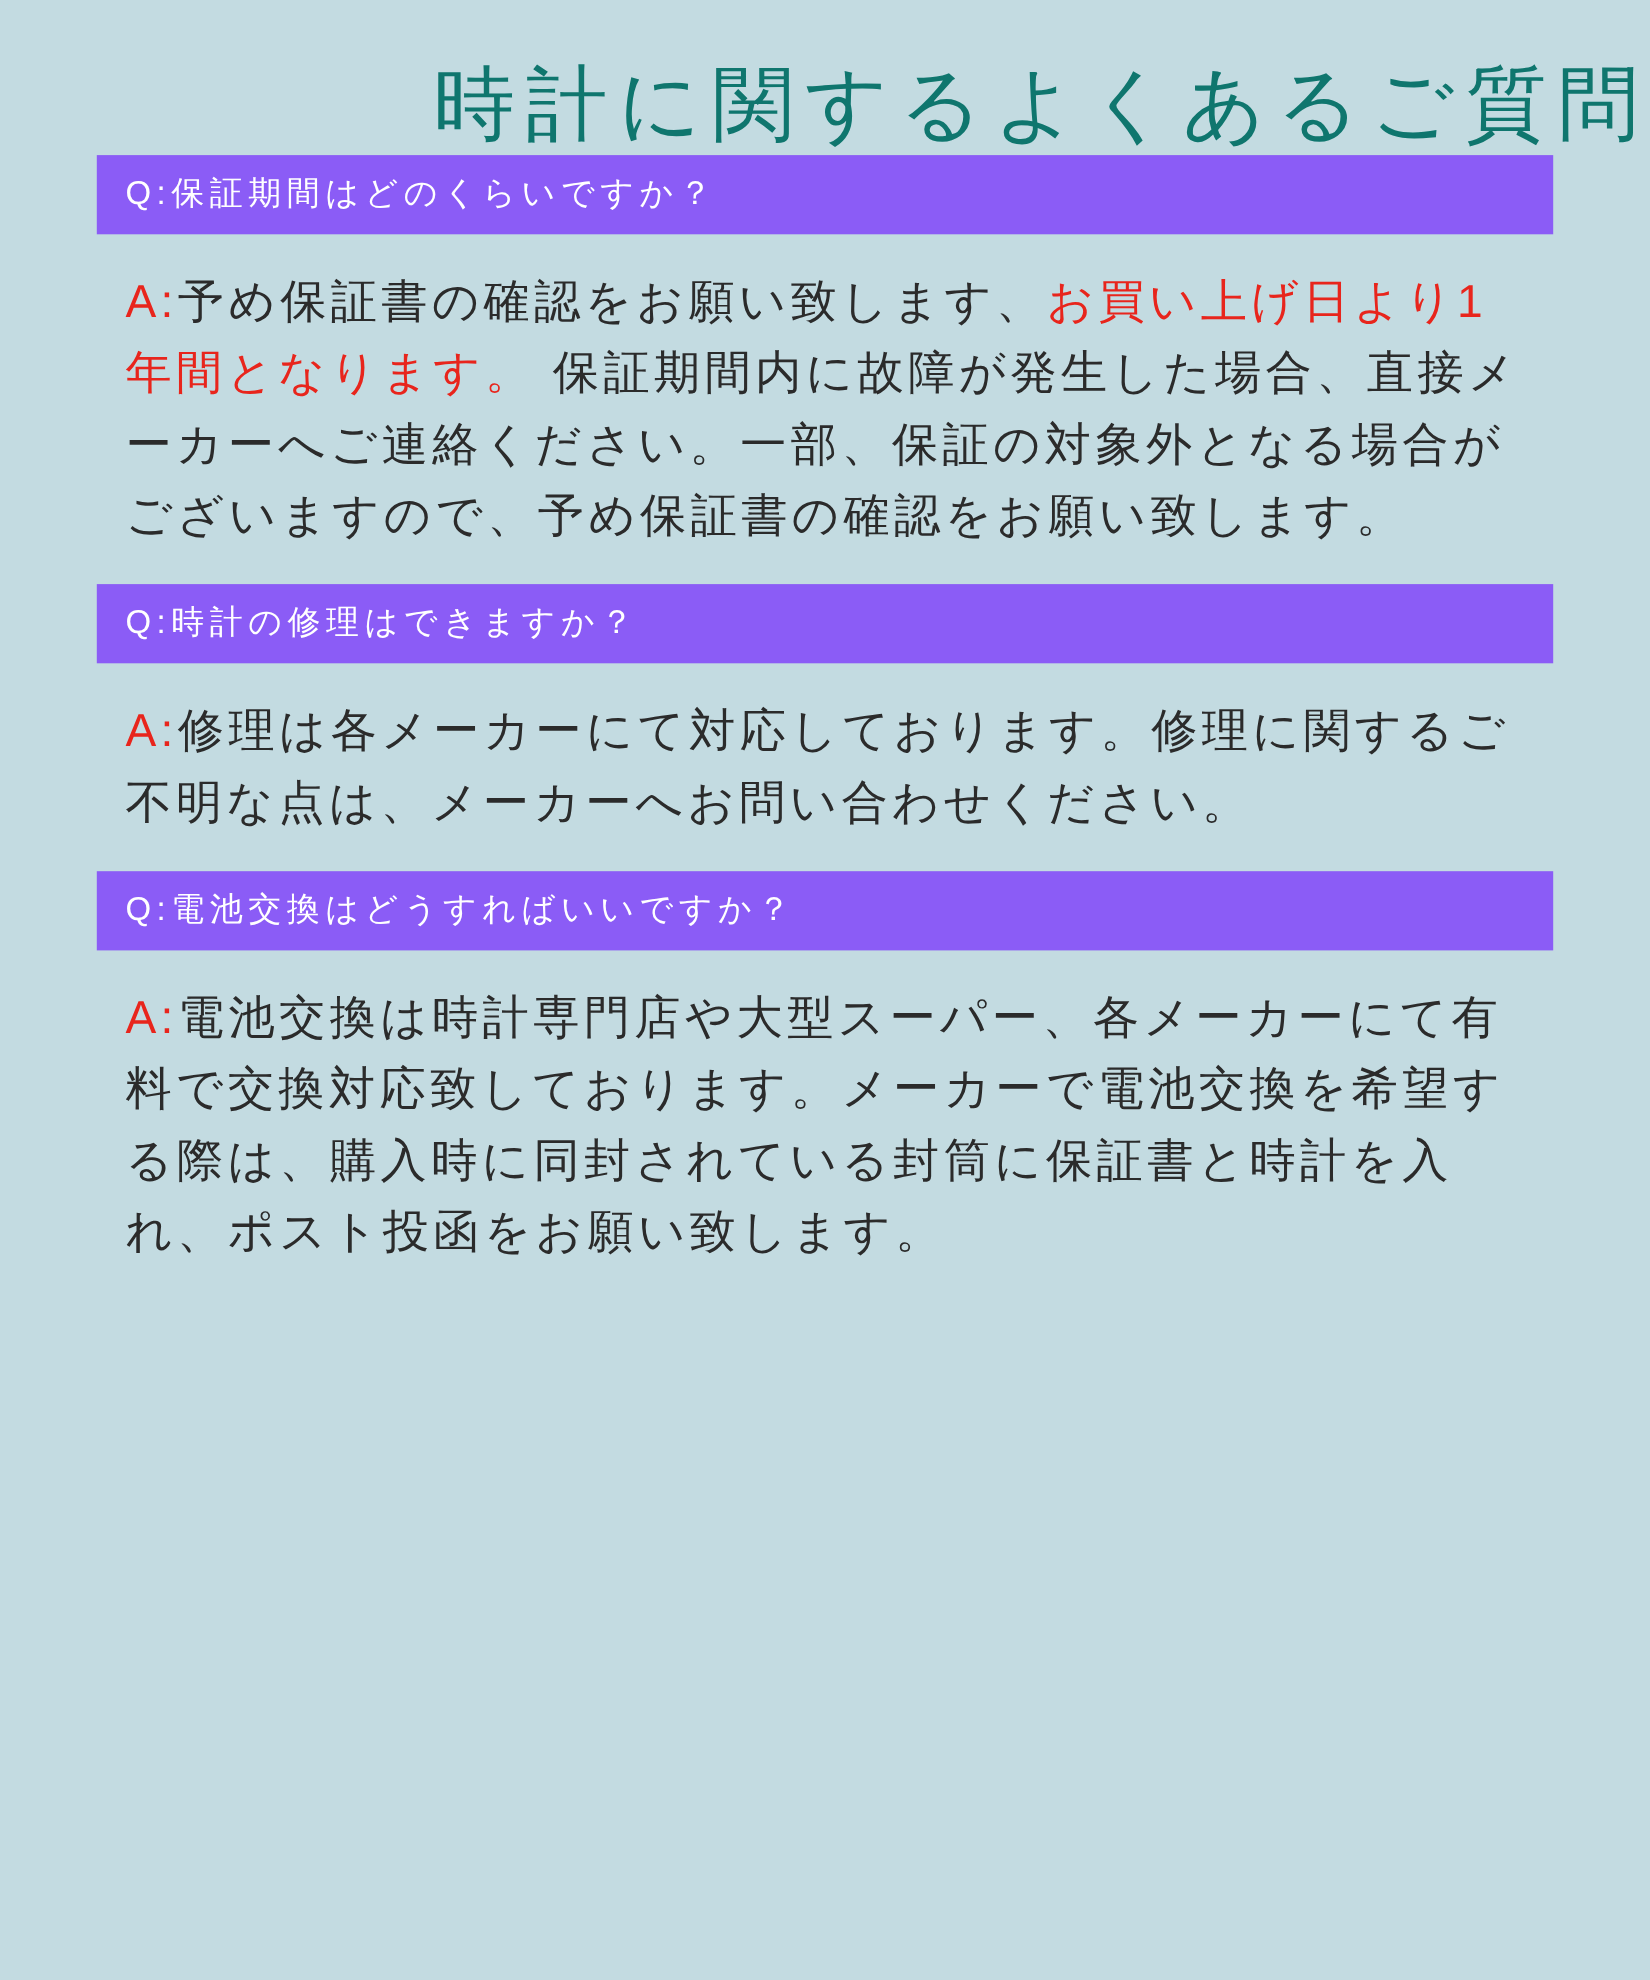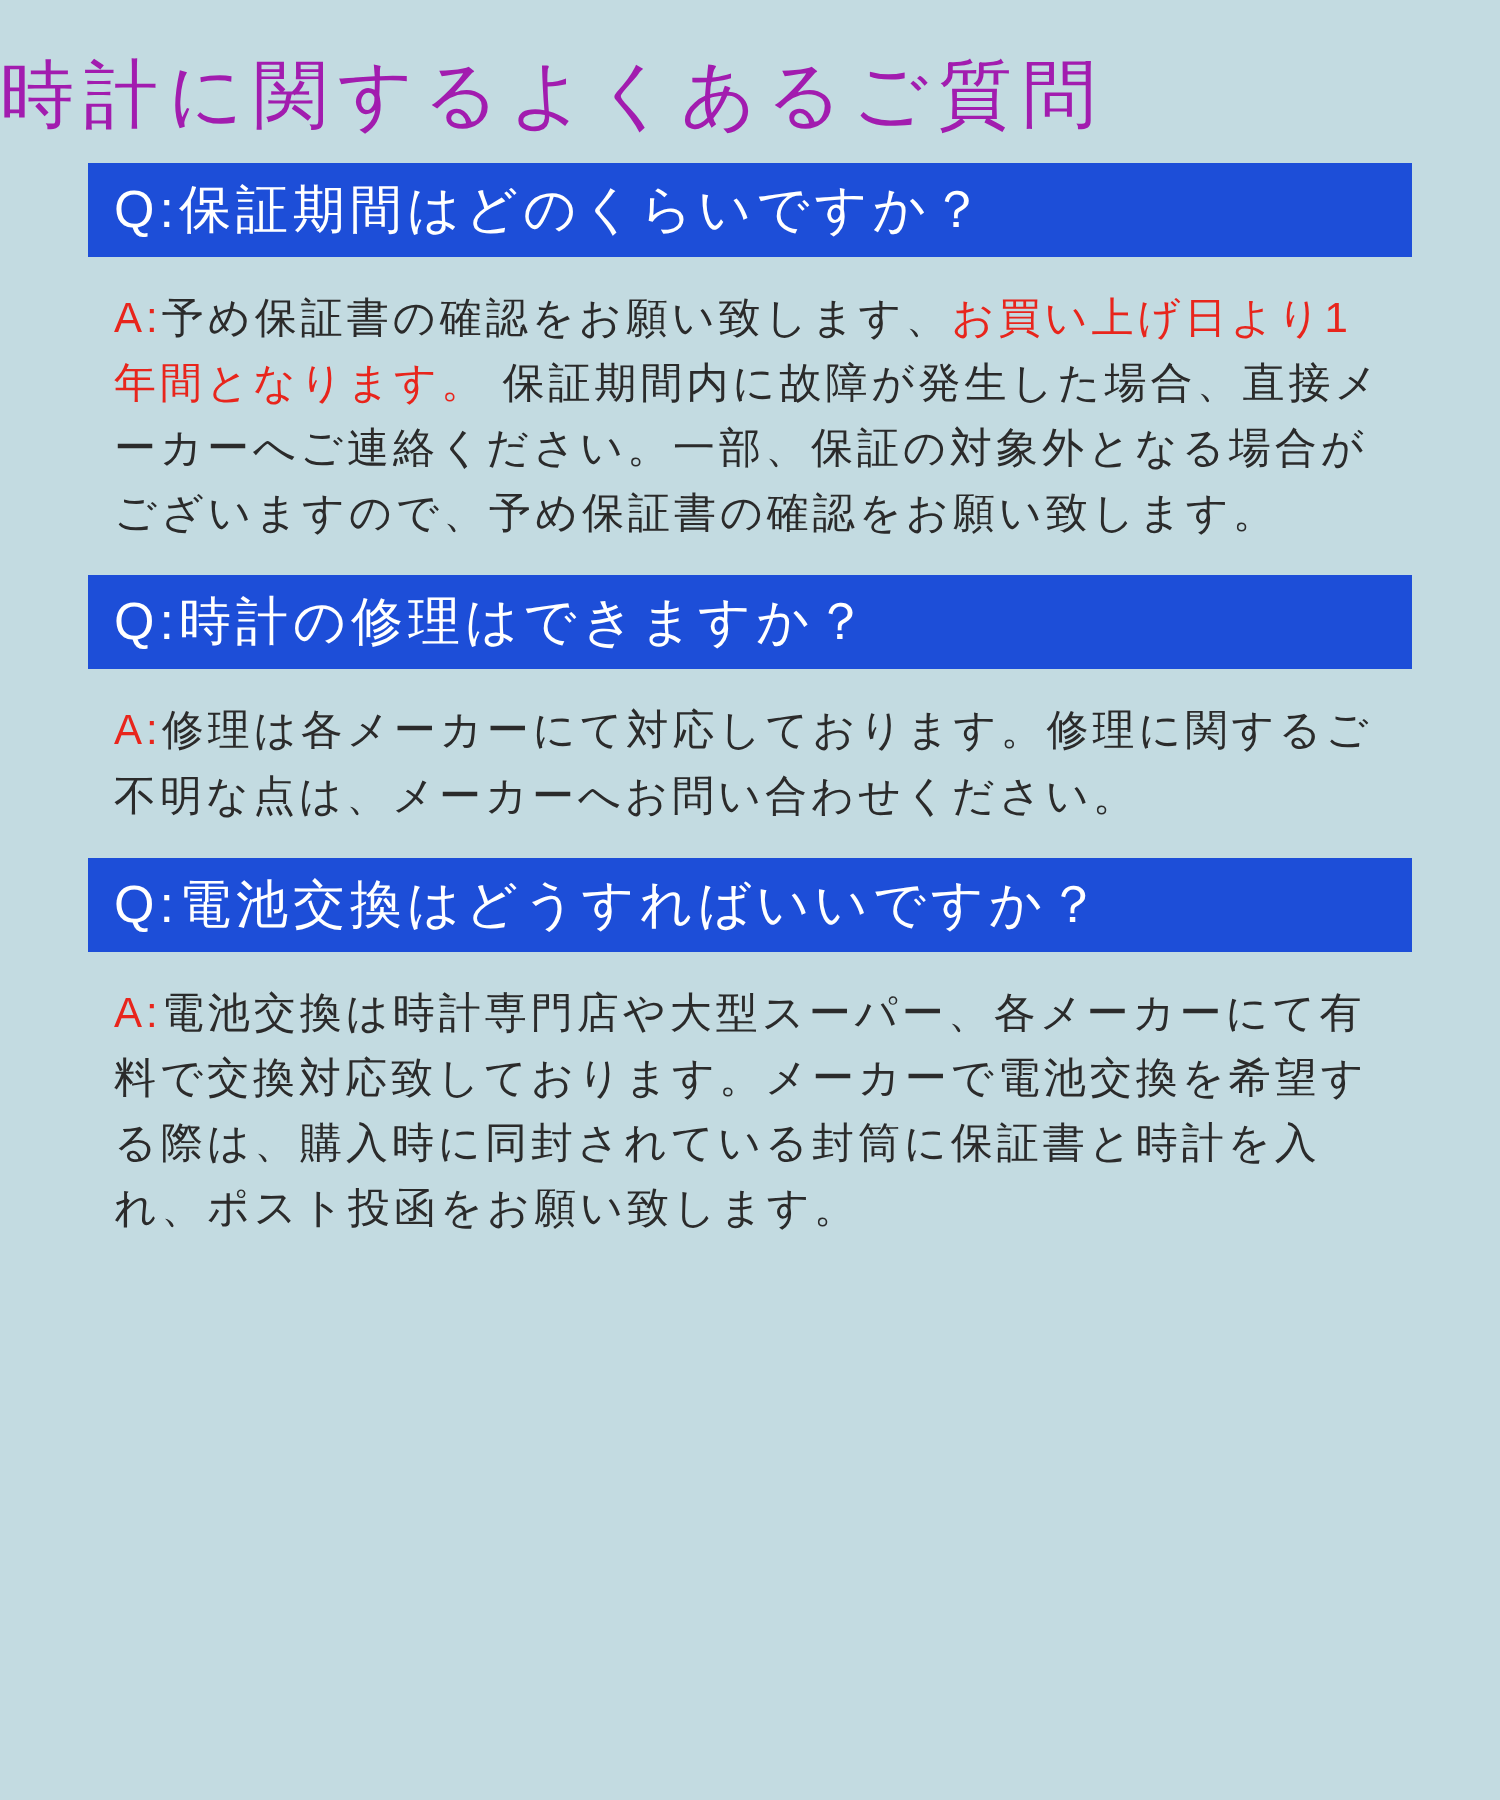--- a/index.html
+++ b/index.html
@@ -14,39 +14,39 @@
     overflow: hidden;
   }
   .page {
     position: relative;
     width: 1500px;
     height: 1800px;
     box-sizing: border-box;
     padding: 0;
   }
   .page-title {
-    color: #a21caf;
+    color: #0f766e;
     font-size: 74px;
     letter-spacing: 10px;
-    text-align: left;
+    text-align: right;
     font-weight: 400;
     margin: 0;
-    padding: 52px 0 26px 0;
+    padding: 52px 0 4px 0;
     line-height: 1.15;
   }
   .faq-list {
     padding: 0 88px 0 88px;
   }
   .faq-item {
     margin-bottom: 0;
   }
   .q-bar {
-    background: #1d4ed8;
+    background: #8b5cf6;
     color: #ffffff;
-    font-size: 52px;
+    font-size: 30px;
     letter-spacing: 5px;
     line-height: 1.0;
     padding: 20px 26px 22px 26px;
     box-sizing: border-box;
     font-weight: 400;
   }
   .answer {
     font-size: 42px;
     letter-spacing: 4px;
     line-height: 1.55;

